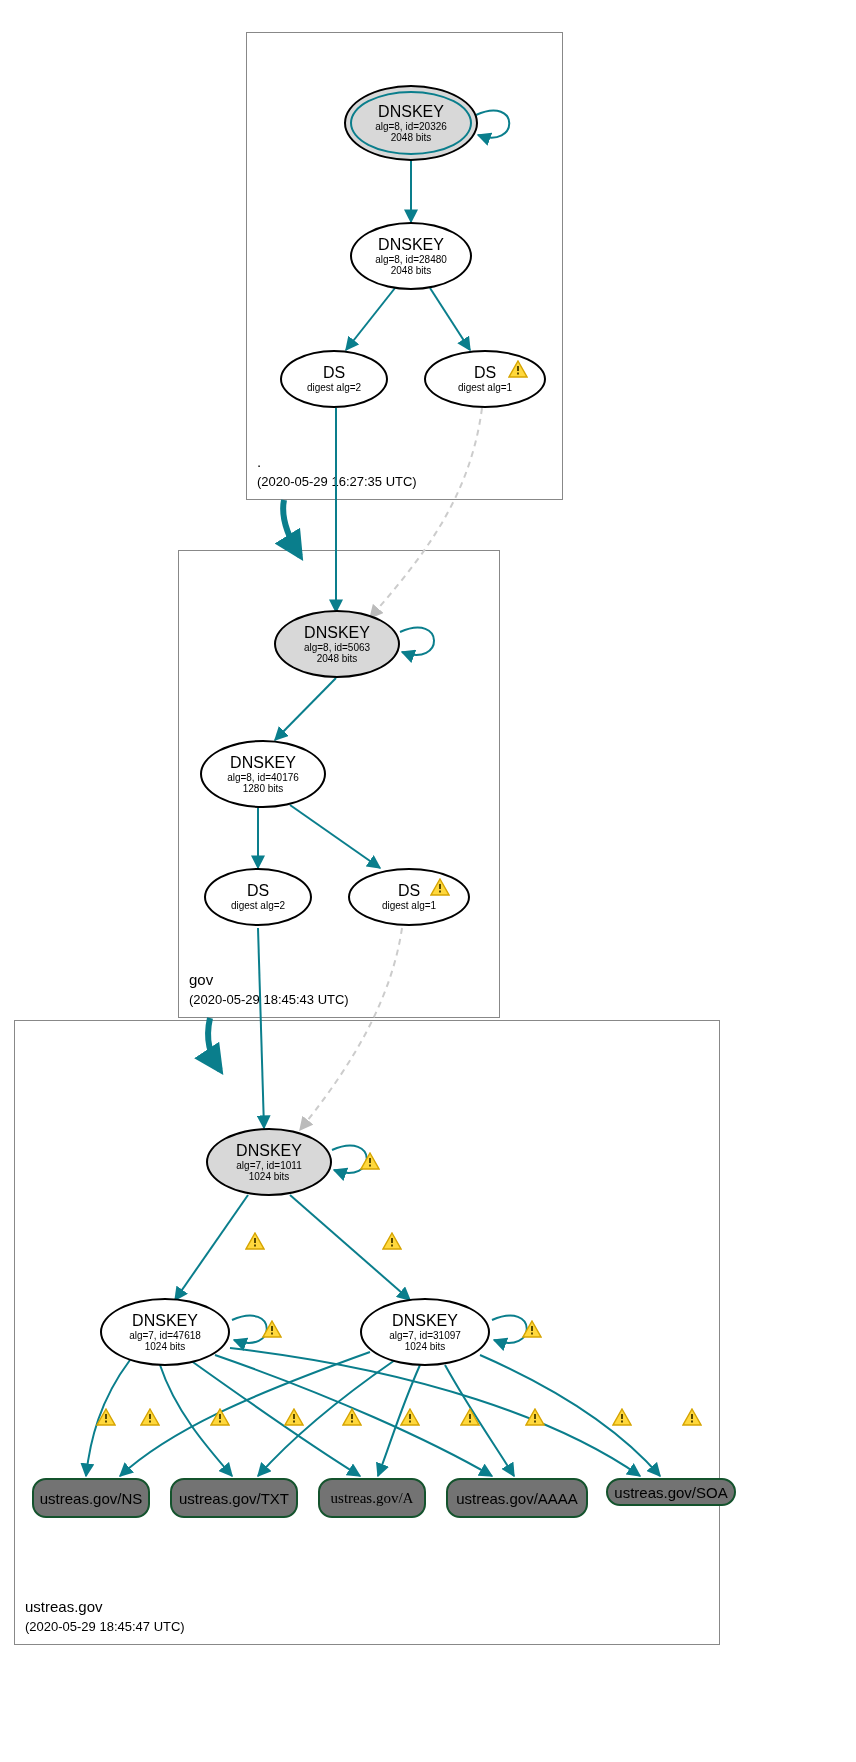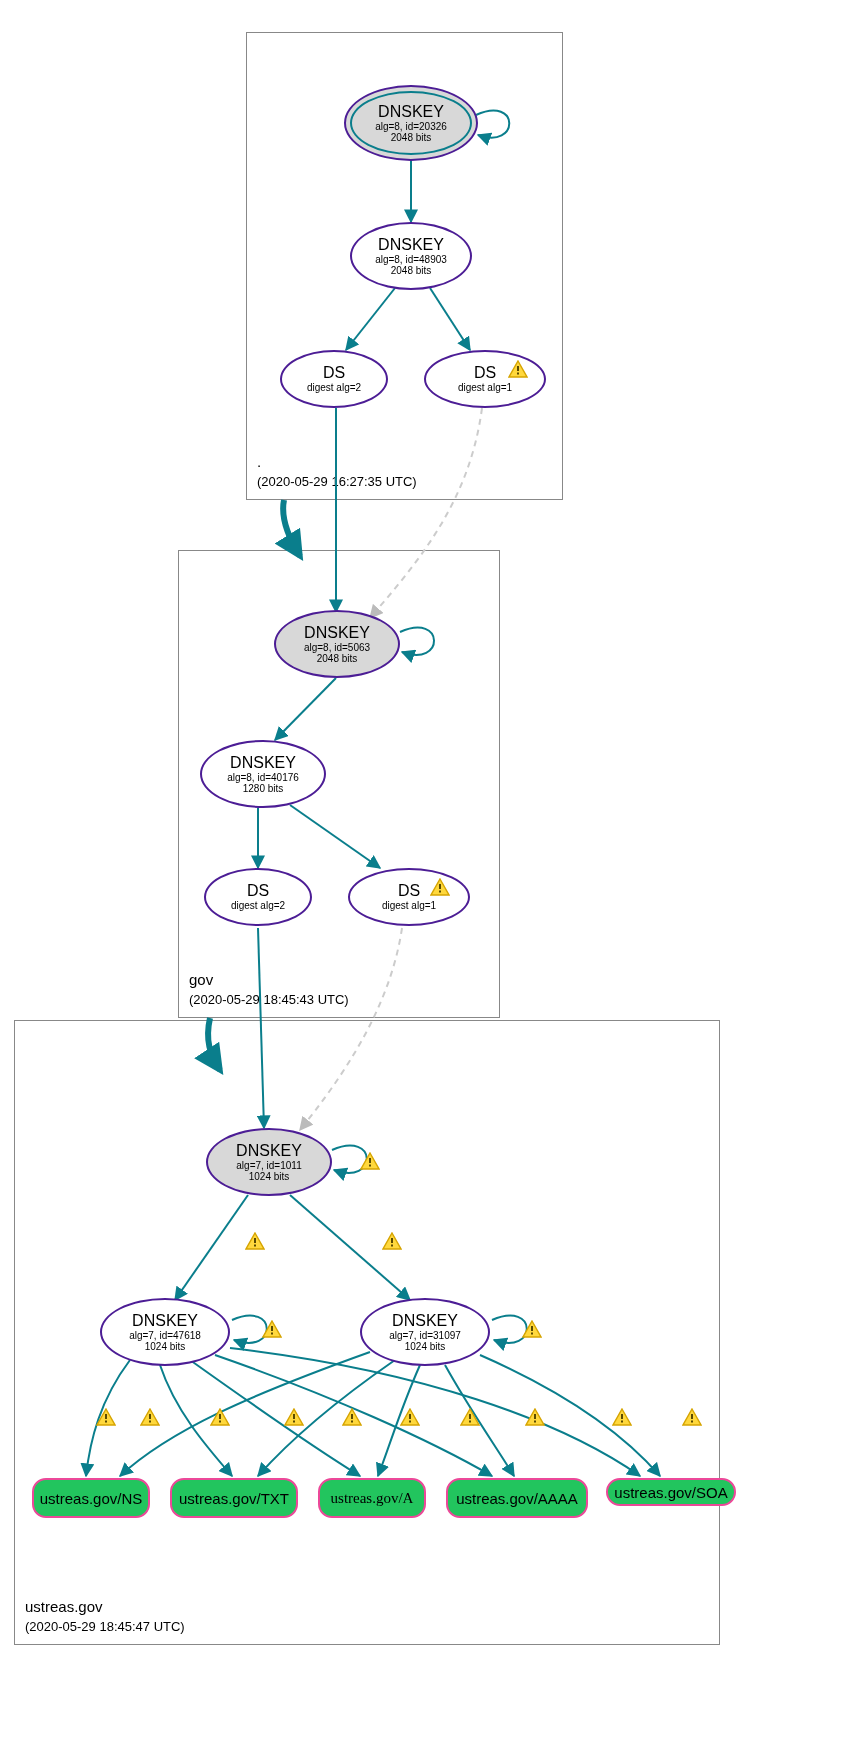--- a/index.html
+++ b/index.html
@@ -22,21 +22,21 @@
     left: 10px;
     font-size: 15px;
     color: #000;
     line-height: 1.3;
   }
   .zone-label .ts {
     font-size: 13px;
   }
   .node {
     position: absolute;
-    border: 2px solid #4c1d95;
+    border: 2px solid #000000;
     border-radius: 50%;
     background: #fff;
     text-align: center;
     display: flex;
     flex-direction: column;
     justify-content: center;
     align-items: center;
     box-sizing: border-box;
   }
   .node.filled { background: #d8d8d8; }
@@ -45,23 +45,23 @@
     position: absolute;
     inset: 4px;
     border: 2px solid #0a7e8c;
     border-radius: 50%;
     pointer-events: none;
   }
   .node .title { font-size: 16px; color: #000; }
   .node .sub { font-size: 10px; color: #000; line-height: 1.15; }
   .rrnode {
     position: absolute;
-    border: 2px solid #ec4899;
+    border: 2px solid #14532d;
     border-radius: 14px;
-    background: #22c55e;
+    background: #737373;
     text-align: center;
     display: flex;
     justify-content: center;
     align-items: center;
     font-size: 15px;
     color: #000;
     padding: 0 10px;
     box-sizing: border-box;
   }
   .warn {
@@ -174,21 +174,21 @@
   <path d="M480,1355 C560,1390 620,1430 660,1476" fill="none" stroke="#0a7e8c" stroke-width="2" marker-end="url(#ah-teal)"></path>
 </svg>
 
 <div class="node filled double" style="left:344px; top:85px; width:134px; height:76px;">
   <div class="title">DNSKEY</div>
   <div class="sub">alg=8, id=20326</div>
   <div class="sub">2048 bits</div>
 </div>
 <div class="node" style="left:350px; top:222px; width:122px; height:68px;">
   <div class="title">DNSKEY</div>
-  <div class="sub">alg=8, id=48903</div>
+  <div class="sub">alg=8, id=28480</div>
   <div class="sub">2048 bits</div>
 </div>
 <div class="node" style="left:280px; top:350px; width:108px; height:58px;">
   <div class="title">DS</div>
   <div class="sub">digest alg=2</div>
 </div>
 <div class="node" style="left:424px; top:350px; width:122px; height:58px;">
   <div class="title" style="display:inline-block">DS</div>
   <div class="sub">digest alg=1</div>
 </div>

